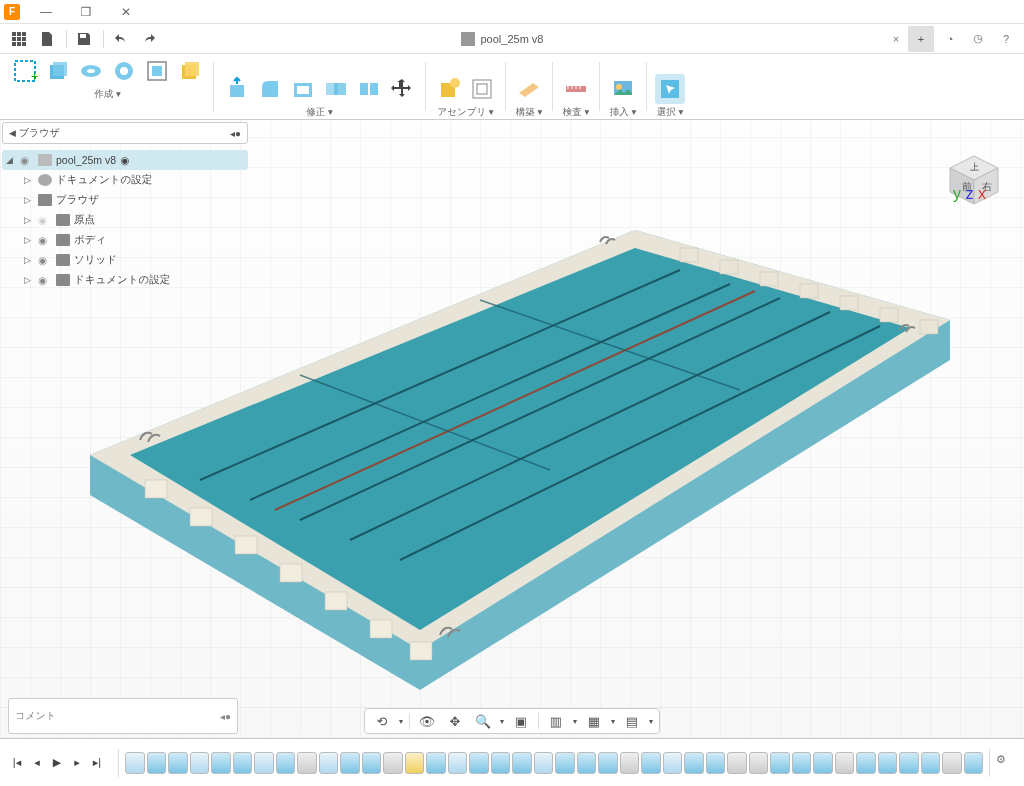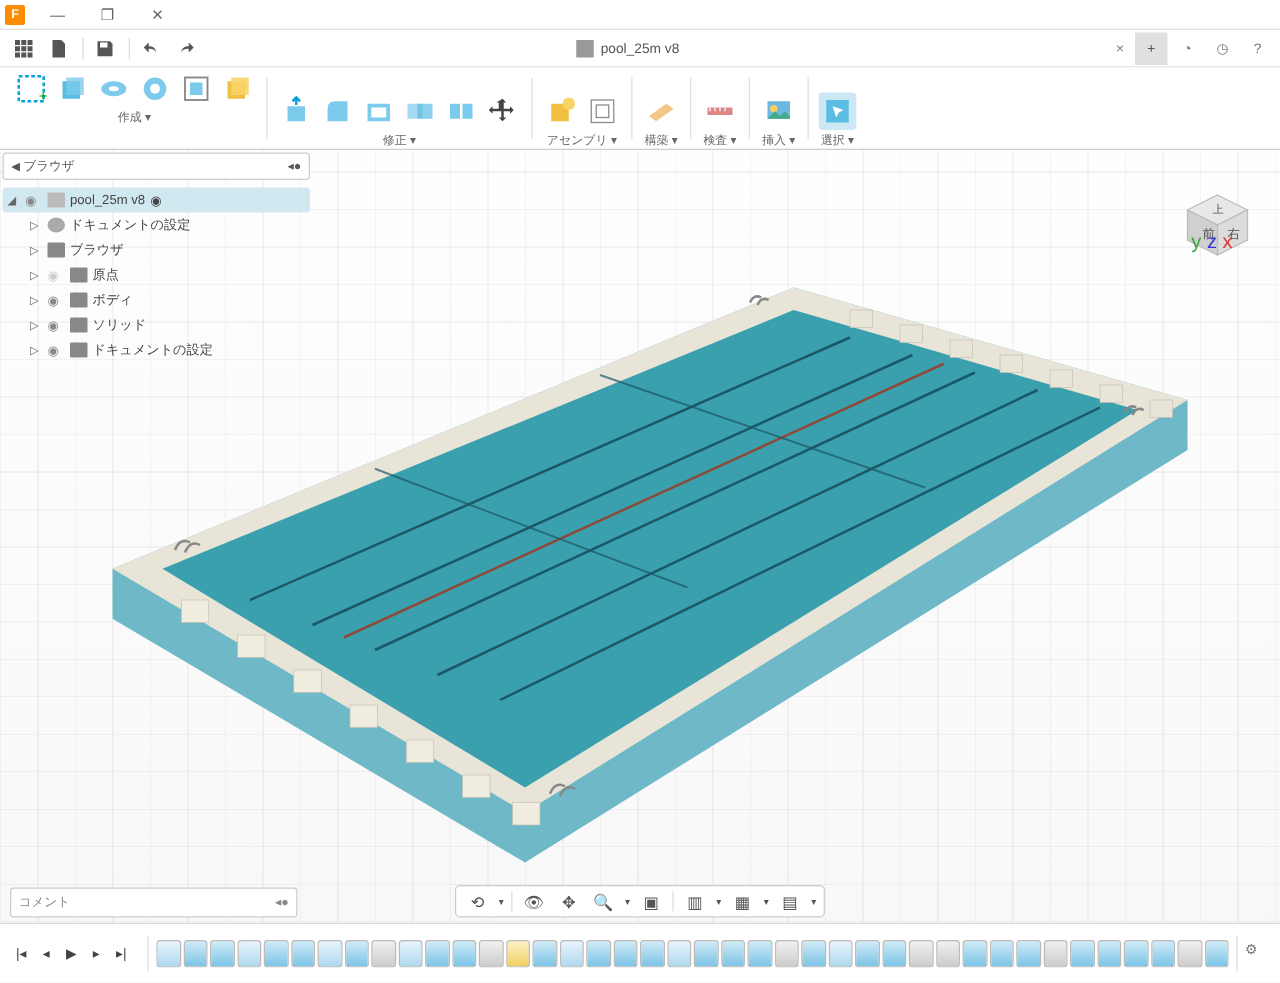--- a/index.html
+++ b/index.html
@@ -58,21 +58,21 @@
 .tree-row .eye { width: 14px; color: #888; }
 .tree-row .node-icon { width: 14px; height: 12px; background: #999; border-radius: 1px;}
 .tree-row .node-icon.gear { background: #aaa; border-radius: 50%;}
 .tree-row .node-icon.folder { background: #888;}
 .tree-row .indent { width: 14px; }
 
 
 .pool-render { position: absolute; top: 60px; left: 40px; width: 920px; height: 530px; }
 
 
-.comment { position: absolute; left: 8px; bottom: 4px; width: 230px; height: 24px; background: #fff; border: 1px solid #ccc; border-radius: 3px; display: flex; align-items: center; padding: 0 6px; font-size: 10px; color: #888; justify-content: center;}
+.comment { position: absolute; left: 8px; bottom: 4px; width: 230px; height: 36px; background: #fff; border: 1px solid #ccc; border-radius: 3px; display: flex; align-items: center; padding: 0 6px; font-size: 10px; color: #888; justify-content: center;}
 
 
 .nav-toolbar { position: absolute; bottom: 4px; left: 50%; transform: translateX(-50%); height: 26px; background: #fff; border: 1px solid #ccc; border-radius: 4px; display: flex; align-items: center; padding: 0 6px; gap: 6px; color: #555;}
 .nav-toolbar .nbtn { width: 22px; height: 22px; display:flex;align-items:center;justify-content:center; cursor:pointer; font-size: 13px;}
 .nav-toolbar .nsep { width:1px; height:16px; background:#ddd;}
 
 
 .timeline { height: 48px; background: #fff; border-top: 1px solid #ccc; display: flex; align-items: center; padding: 0 8px; gap: 2px; overflow: hidden;}
 .timeline .play-ctrl { display: flex; gap: 2px; margin-right: 6px;}
 .timeline .play-ctrl .pbtn { width: 18px; height: 18px; display:flex;align-items:center;justify-content:center; color:#444; cursor:pointer; font-size: 11px;}

